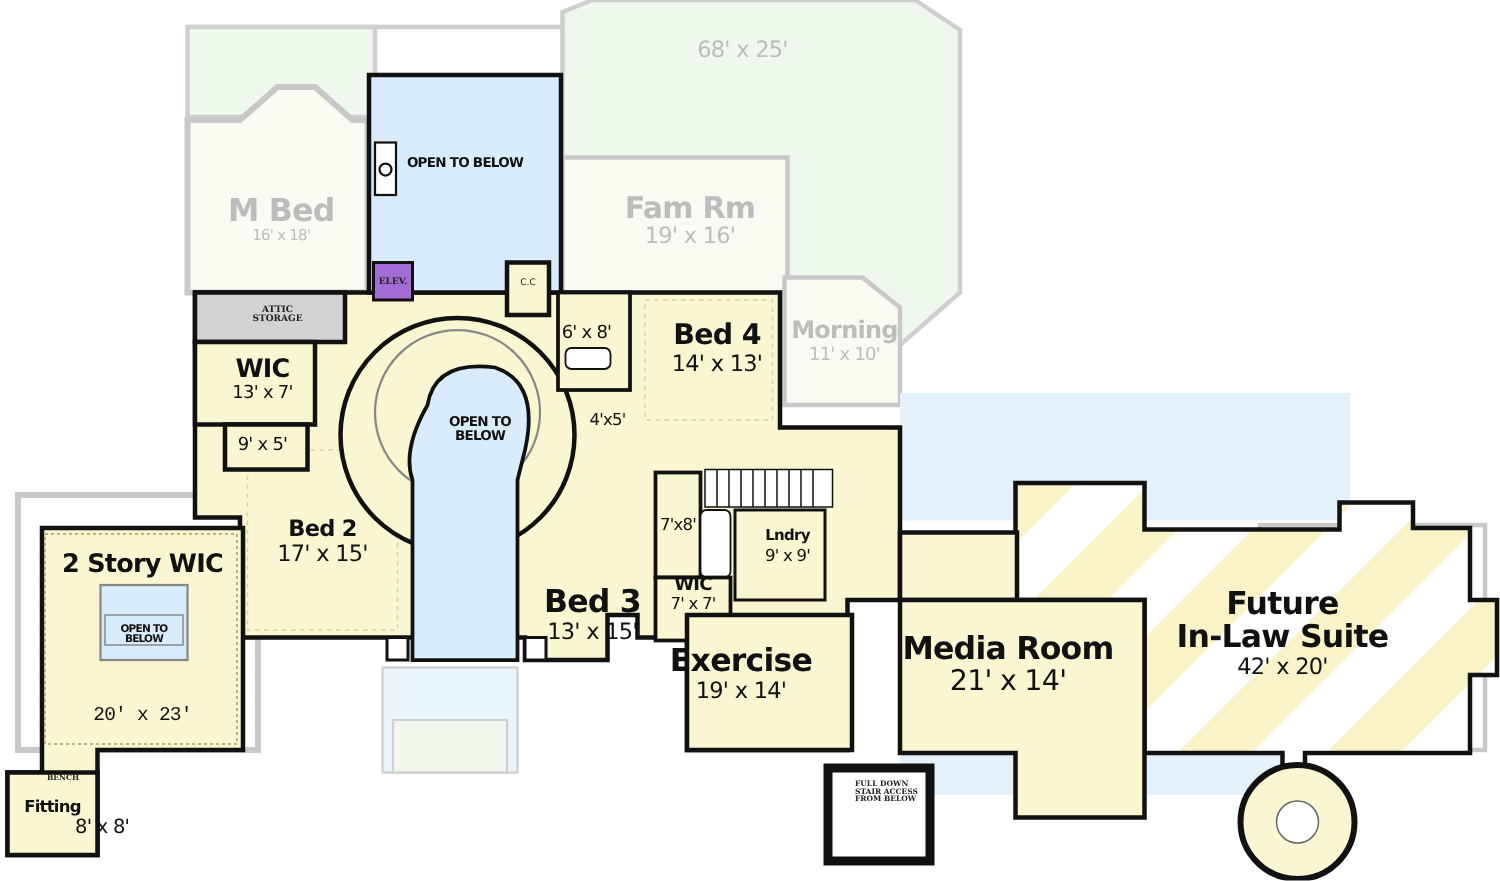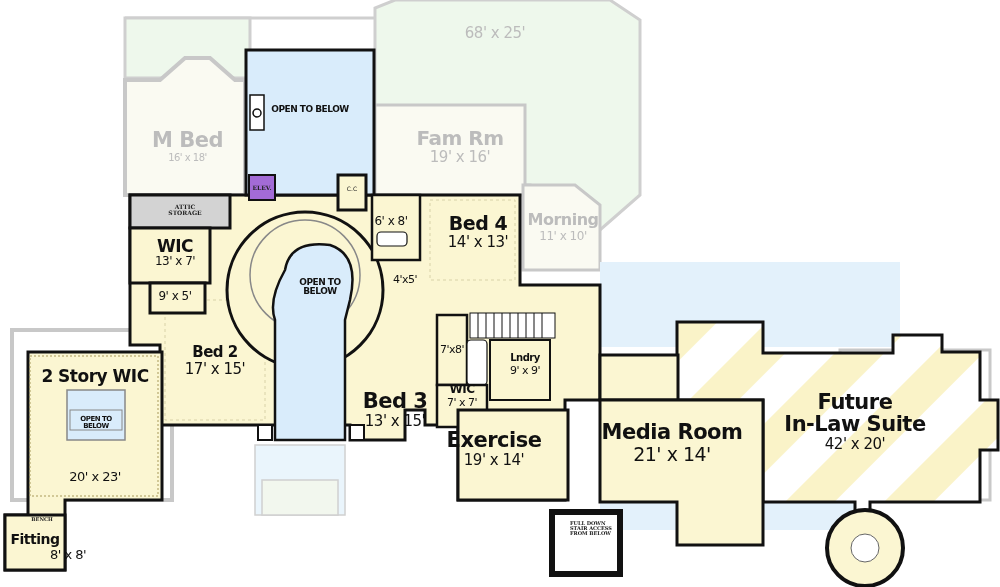--- a/index.html
+++ b/index.html
@@ -189,25 +189,25 @@
   <span class="name" style="font-size:21px;">Future</span>
   <span class="name" style="font-size:21px; margin-top:1px;">In-Law Suite</span>
   <span class="dim" style="font-size:15px;">42' x 20'</span>
 </div>
 <div class="lbl dark" style="left:35px; top:368px; width:120px;">
   <span class="name" style="font-size:17px;">2 Story WIC</span>
 </div>
 <div class="lbl dark small" style="left:70px; top:416px; width:52px; white-space:normal;">
   <span class="name" style="font-size:7px;">OPEN TO BELOW</span>
 </div>
-<div class="lbl dark" style="left:60px; top:468px; width:70px;">
+<div class="lbl dark" style="left:60px; top:468px; width:70px;font-family:Liberation Mono, monospace;">
   <span class="dim" style="font-size:13px;">20' x 23'</span>
 </div>
 <div class="lbl tiny" style="left:30px; top:517px; width:24px; font-size:5px;">BENCH</div>
 <div class="lbl dark" style="left:6px; top:532px; width:58px;">
-  <span class="name" style="font-size:14px;">Fitting</span>
+  <span class="name" style="font-size:11px;">Fitting</span>
   <span class="dim" style="font-size:13px;margin-left:44px;">8' x 8'</span>
 </div>
 <div class="lbl tiny" style="left:570px; top:521px; width:44px; font-size:5px; text-align:left;">
   <div>FULL DOWN</div>
   <div>STAIR ACCESS</div>
   <div>FROM BELOW</div>
 </div>
 
 </body></html>

